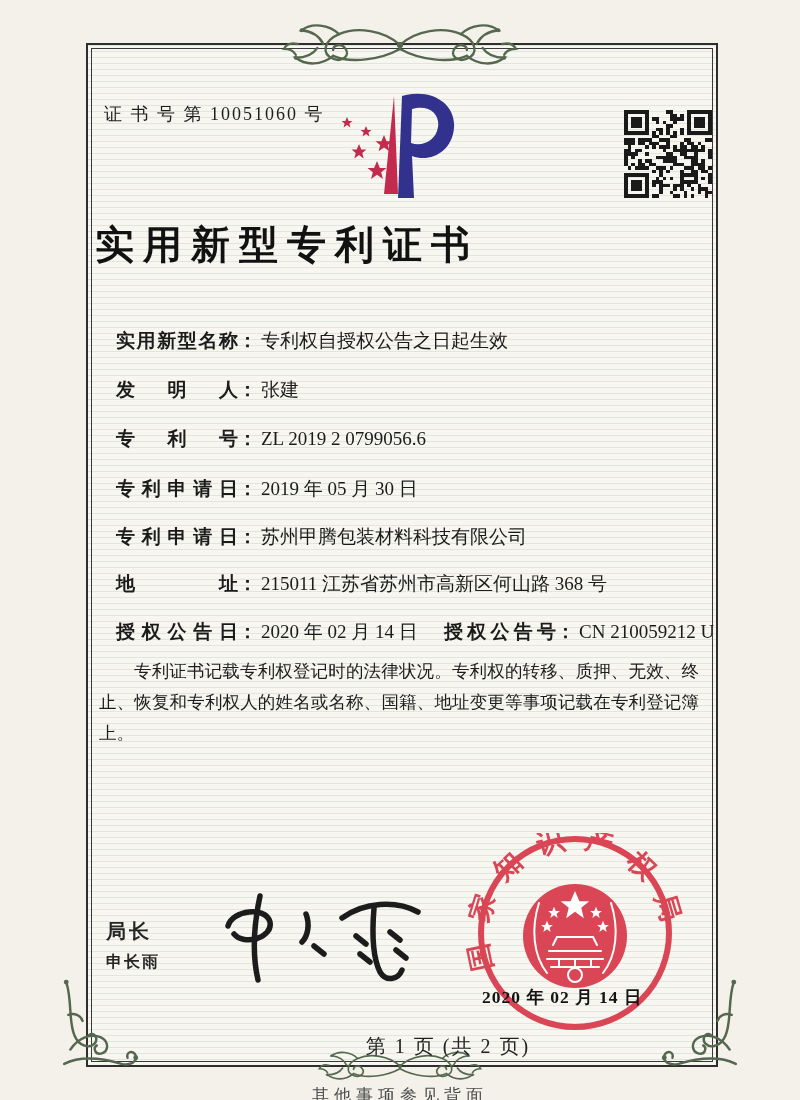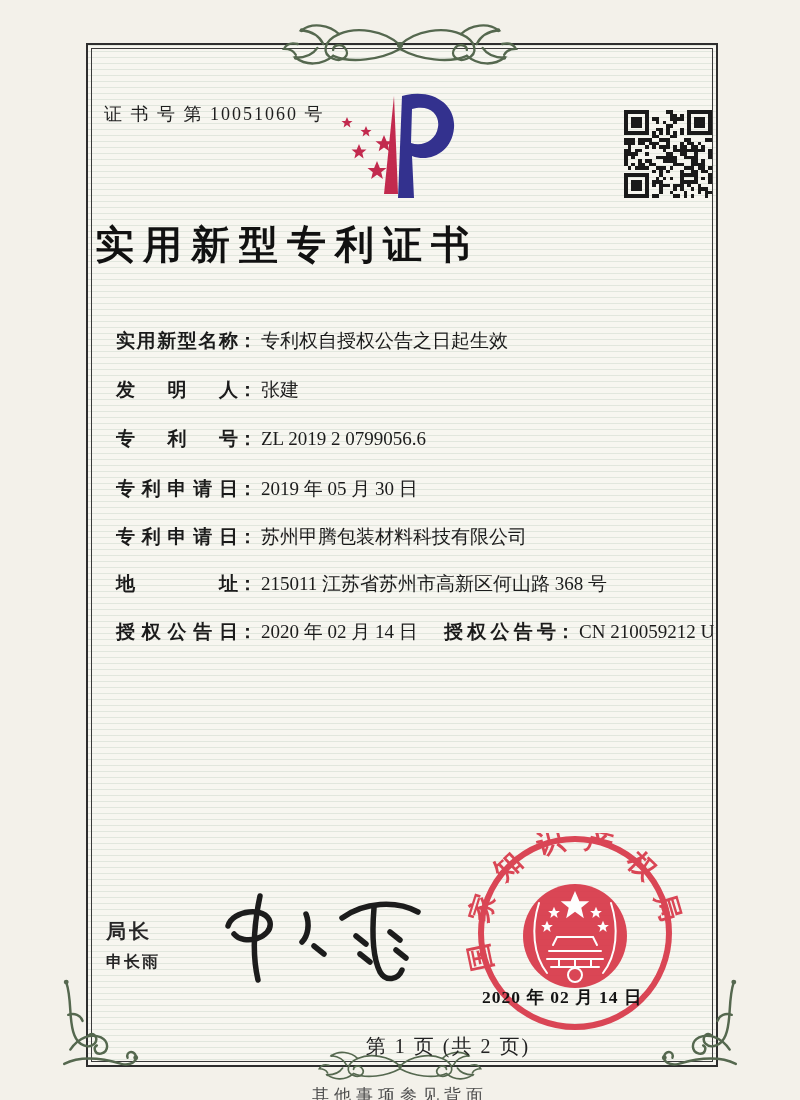--- a/index.html
+++ b/index.html
@@ -438,20 +438,21 @@
   <span class="lbl">地址</span><span class="colon">：</span><span class="val">215011 江苏省苏州市高新区何山路 368 号</span>
 </div>
 <div class="row" style="top:619px">
   <span class="lbl">授权公告日</span><span class="colon">：</span><span class="val">2020 年 02 月 14 日</span>
   <span class="grant-pair">
     <span class="lbl2">授权公告号</span><span class="colon">：</span><span class="val">CN 210059212 U</span>
   </span>
 </div>
 
 <div class="abs paras">
+  <p>专利证书记载专利权登记时的法律状况。专利权的转移、质押、无效、终止、恢复和专利权人的姓名或名称、国籍、地址变更等事项记载在专利登记簿上。</p>
 </div>
 
 <div class="abs director-title">局长</div>
 <div class="abs director-name">申长雨</div>
 
 <svg class="abs sig-box" viewBox="0 0 215 102">
   <path d="M46,12 C40,40 38,70 44,96"></path>
   <path d="M14,42 C18,26 52,22 56,38 C59,54 30,62 20,50"></path>
   <path d="M92,30 C96,40 94,52 88,58"></path>
   <path d="M100,62 l10,8"></path>

